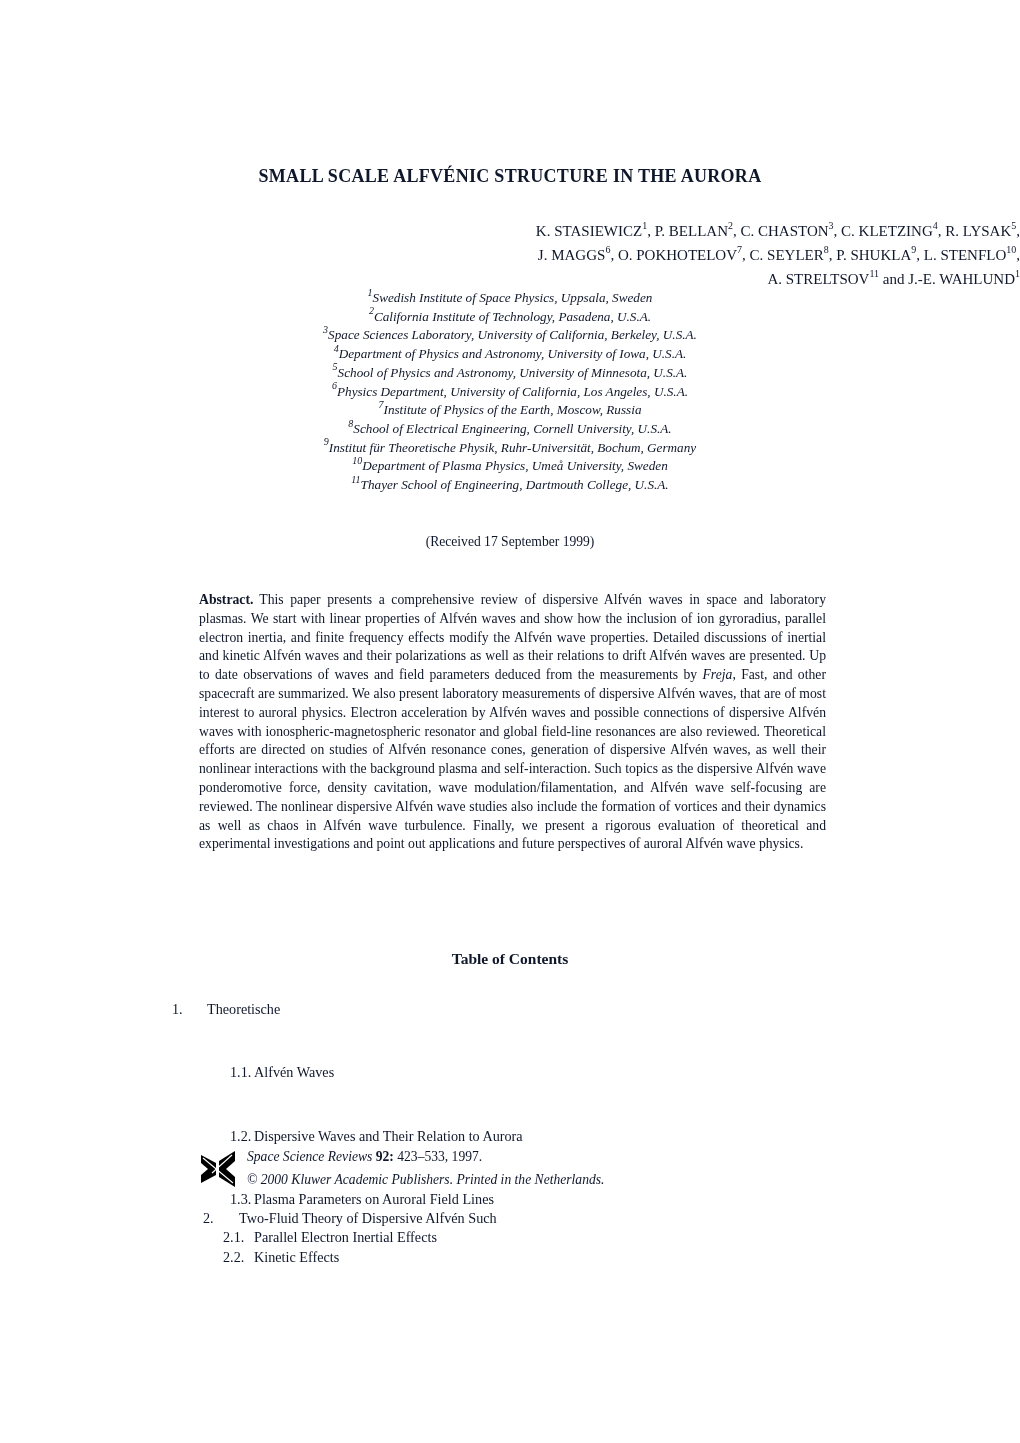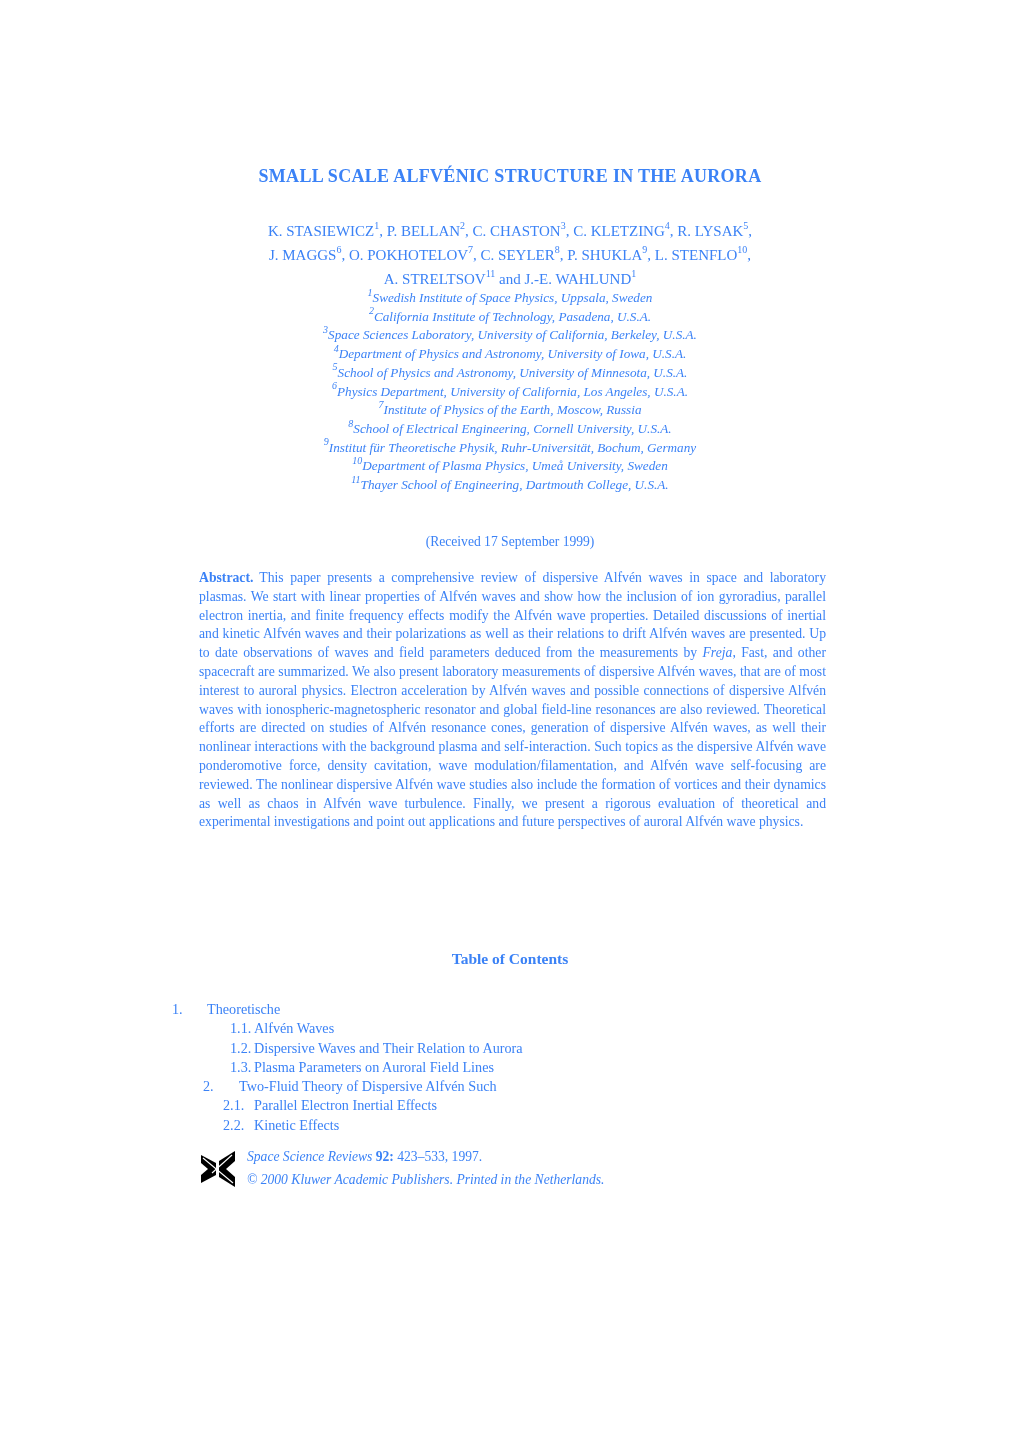--- a/index.html
+++ b/index.html
@@ -1,60 +1,60 @@
 <!DOCTYPE html>
 <html><head>
 <meta charset="utf-8">
 <style>
   html,body{margin:0;padding:0;background:#ffffff;}
   .page{
     position:relative;
     width:1020px;
     height:1443px;
     background:#ffffff;
-    color:#3b82f6;
+    color:#0f172a;
     font-family:"Liberation Serif", serif;
     overflow:hidden;
   }
   .doc-title{
     position:absolute; top:166px; left:0; width:100%;
     text-align:center; font-weight:bold; font-size:18px; letter-spacing:0.3px;
   }
   .authors{
     position:absolute; top:219px; left:0; width:100%;
-    text-align:center; font-size:15px; line-height:24px;
+    text-align:right; font-size:15px; line-height:24px;
   }
   .authors sup, .affils sup{
     font-size:10px; line-height:0; position:relative; top:-1px;
   }
   .affils{
     position:absolute; top:289px; left:0; width:100%;
     text-align:center; font-style:italic; font-size:13.2px; line-height:18.7px;
   }
   .received{
     position:absolute; top:534px; left:0; width:100%;
     text-align:center; font-size:13.6px;
   }
   .abstract{
-    position:absolute; top:569px; left:199px; width:627px;
+    position:absolute; top:591px; left:199px; width:627px;
     font-size:13.7px; line-height:18.8px; text-align:justify;
   }
   .abstract .abstract-label{ font-weight:bold; margin-right:6px; }
   .toc-heading{
     position:absolute; top:950px; left:0; width:100%;
     text-align:center; font-weight:bold; font-size:15.5px;
   }
   .toc{
     position:absolute; top:1000px; left:172px;
     font-size:14.2px; line-height:19.3px;
   }
   .toc-row{ white-space:nowrap; }
   .toc-row .toc-num{ display:inline-block; }
   .toc-row.lv0{ margin-left:0; }    .toc-row.lv0 .toc-num{ width:35px; }
-  .toc-row.lv1{ margin-left:58px; } .toc-row.lv1 .toc-num{ width:24px; }
+  .toc-row.lv1{ margin-left:58px; } .toc-row.lv1 .toc-num{ width:24px;margin-top:44px; }
   .toc-row.lv2{ margin-left:31px; } .toc-row.lv2 .toc-num{ width:36px; }
   .toc-row.lv3{ margin-left:51px; } .toc-row.lv3 .toc-num{ width:31px; }
   .footer{
     position:absolute; top:1146px; left:199px; width:620px;
   }
   .footer-logo{
     position:absolute; left:0; top:3px; width:38px; height:40px;
   }
   .footer-text{
     margin-left:48px; font-size:13.6px; line-height:22.5px;

